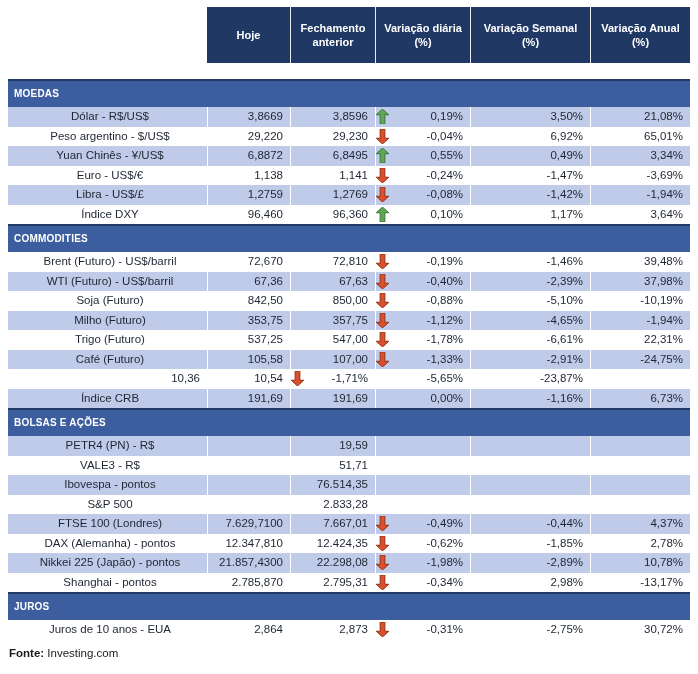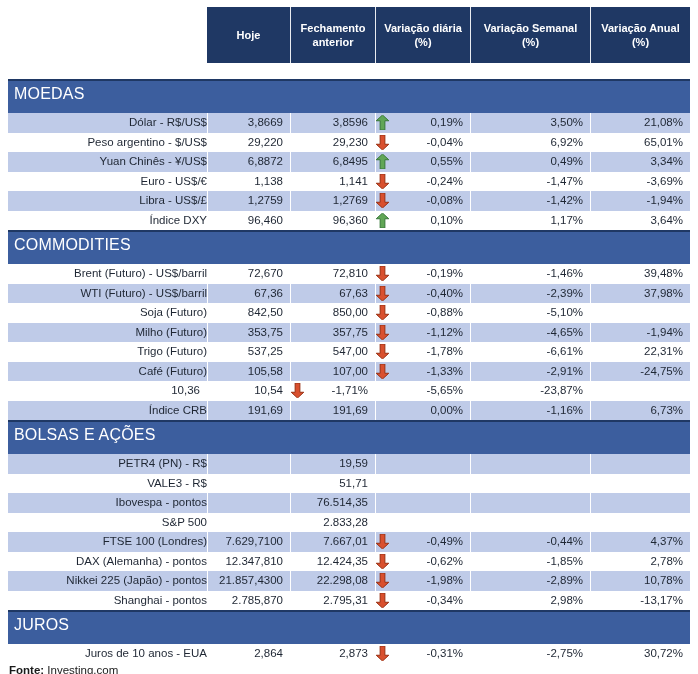--- a/index.html
+++ b/index.html
@@ -36,50 +36,51 @@
     padding:2px 4px;
   }
   .hcell.empty{background:transparent;}
   .hcell + .hcell{border-left:1px solid rgba(255,255,255,.9);}
   .hcell.empty + .hcell{border-left:none;}
   
   .section-bar{
     background:var(--section-bg);
     border-top:2px solid var(--header-bg);
     color:#FFFFFF;
-    font-weight:normal;
-    font-size:16px;
-    height:34px;
+    font-weight:bold;
+    font-size:10px;
+    height:28px;
     line-height:26px;
     padding-left:6px;
     letter-spacing:.2px;
   }
   
   .row{height:19.5px;}
   .row.shaded .cell{background:var(--stripe-bg);}
   .cell{
     font-size:11.5px;
     line-height:19.5px;
     height:19.5px;
     white-space:nowrap;
     overflow:hidden;
     background:#FFFFFF;
   }
   .cell + .cell{border-left:1px solid var(--sep);}
-  .cell.label{padding-left:5px;text-align:right;}
+  .cell.label{padding-left:5px;text-align:center;}
   .cell.num{padding-right:7px;text-align:right;}
   .cell.diaria{
     display:flex;align-items:center;justify-content:space-between;
     padding-right:7px;padding-left:0;
   }
   .arrow{display:inline-flex;align-items:center;width:14px;height:19.5px;}
   .arrow svg{display:block;}
   .pct{text-align:right;}
   
   .source{
+    margin-top:7px;
     padding-left:1px;
     font-size:11.5px;
     color:#1A1A1A;
   }
   .source .lbl{font-weight:bold;}
 </style>
 </head>
 <body>
 
 <div class="sheet">
@@ -222,20 +223,21 @@
         <div class="cell num">850,00</div>
         <div class="cell diaria">
           <span class="arrow">
             <svg width="13" height="15" viewBox="0 0 10 12">
               <path d="M5 12 L10 7.4 L6.9 7.4 L6.9 0 L3.1 0 L3.1 7.4 L0 7.4 Z" fill="#D9502E" stroke="#993013" stroke-width="0.8" stroke-linejoin="round"></path>
             </svg>
           </span>
           <span class="pct">-0,88%</span>
         </div>
         <div class="cell num">-5,10%</div>
+        <div class="cell num">-10,19%</div>
       </div>
       <div class="grid row shaded">
         <div class="cell label">Milho (Futuro)</div>
         <div class="cell num">353,75</div>
         <div class="cell num">357,75</div>
         <div class="cell diaria">
           <span class="arrow">
             <svg width="13" height="15" viewBox="0 0 10 12">
               <path d="M5 12 L10 7.4 L6.9 7.4 L6.9 0 L3.1 0 L3.1 7.4 L0 7.4 Z" fill="#D9502E" stroke="#993013" stroke-width="0.8" stroke-linejoin="round"></path>
             </svg>

